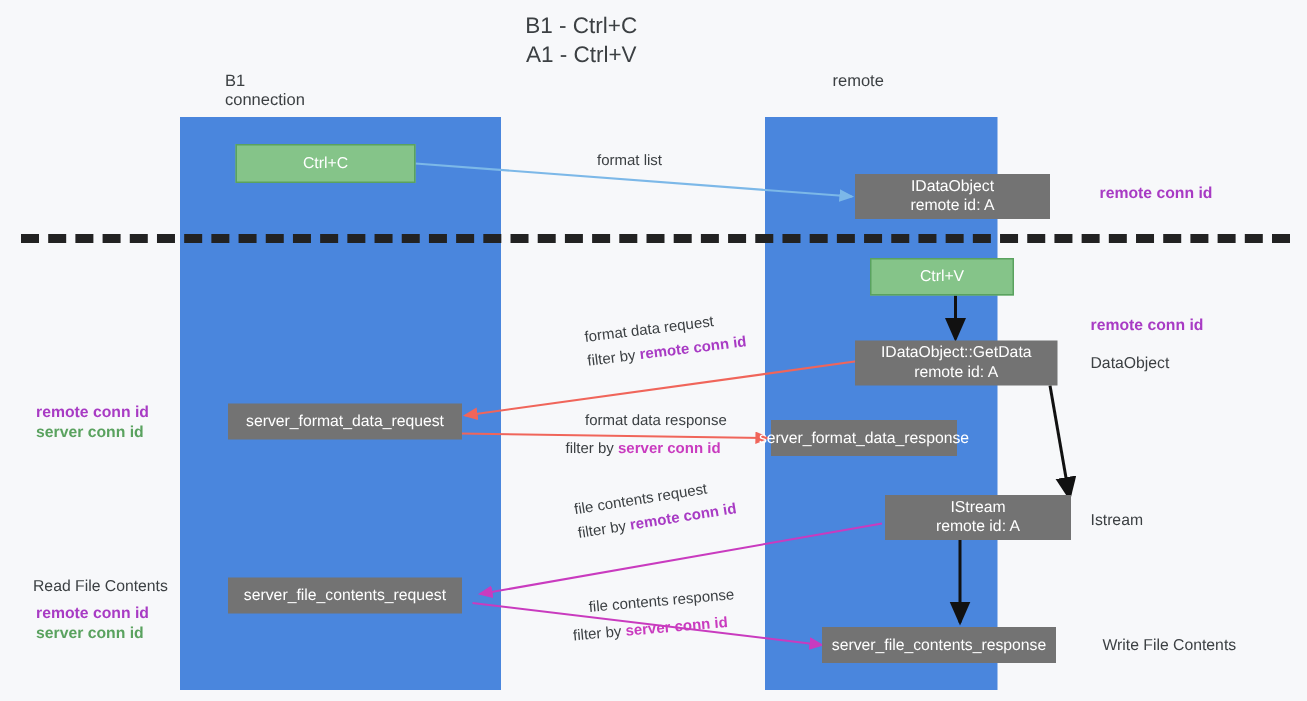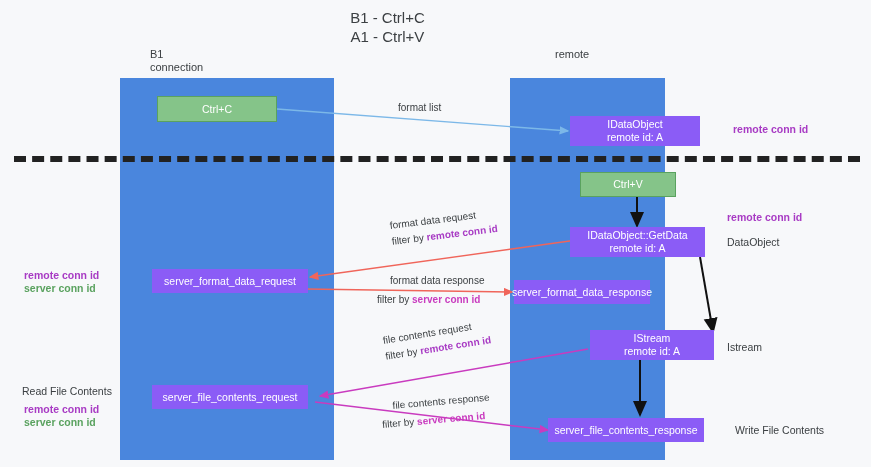--- a/index.html
+++ b/index.html
@@ -32,21 +32,21 @@
   .box{
     position:absolute;
     display:flex;align-items:center;justify-content:center;
     text-align:center;color:#ffffff;
     font-size:10.5px;line-height:13px;
     box-sizing:border-box;
     padding:2px 16px;
     z-index:6;
   }
   .box.green{background:#85c489;border:1px solid #5aa25f;}
-  .box.orange{background:#8b5cf6;}
+  .box.orange{background:#737373;}
   .box span{white-space:pre-line;display:block;}
 
   
   .dashed{
     position:absolute;left:14px;top:156px;width:846px;height:0;
     border-top:6px dashed #222222;
     z-index:8;
   }
 
   
@@ -134,21 +134,21 @@
 
   <div class="box orange" style="left:570px;top:227px;width:135px;height:30px;">
     <span>IDataObject::GetData
 remote id: A</span>
   </div>
 
   <div class="box orange" style="left:152px;top:269px;width:156px;height:24px;">
     <span>server_format_data_request</span>
   </div>
 
-  <div class="box orange" style="left:514px;top:280px;width:136px;height:24px;">
+  <div class="box orange" style="left:514px;top:280px;width:124px;height:24px;">
     <span>server_format_data_response</span>
   </div>
 
   <div class="box orange" style="left:590px;top:330px;width:124px;height:30px;">
     <span>IStream
 remote id: A</span>
   </div>
 
   <div class="box orange" style="left:152px;top:385px;width:156px;height:24px;">
     <span>server_file_contents_request</span>

